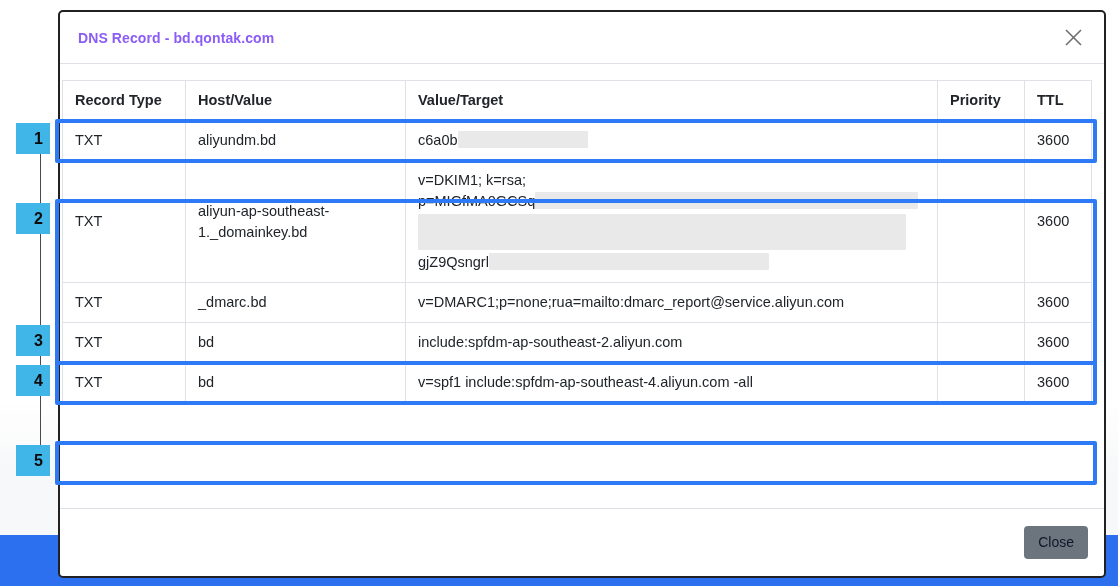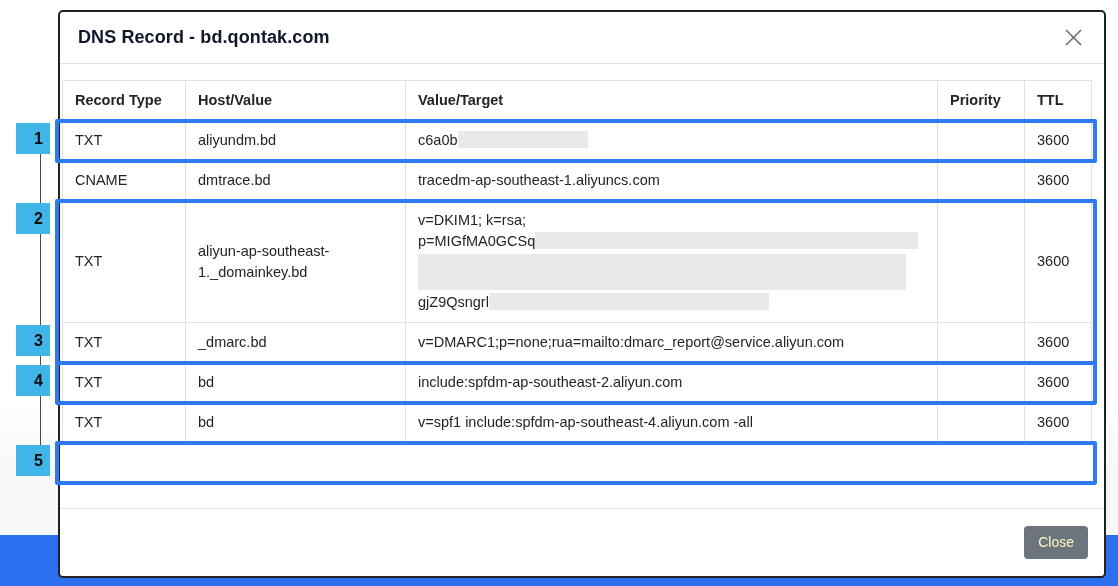--- a/index.html
+++ b/index.html
@@ -36,24 +36,24 @@
   .modal-header {
     display: flex;
     align-items: center;
     justify-content: space-between;
     padding: 0 20px 0 18px;
     height: 52px;
     border-bottom: 1px solid #dee2e6;
     flex: 0 0 auto;
   }
   .modal-title {
-    font-size: 18px;
+    font-size: 14px;
     font-weight: 700;
     letter-spacing: 0.1px;
-    color: #0f172a;
+    color: #8b5cf6;
   }
   .close-x {
     width: 22px; height: 22px;
     display: flex; align-items: center; justify-content: center;
     cursor: pointer;
     background: none; border: none;
   }
   .modal-body {
     flex: 1 1 auto;
     padding: 16px 12px 28px 2px;
@@ -90,21 +90,21 @@
   .modal-footer {
     flex: 0 0 auto;
     border-top: 1px solid #dee2e6;
     padding: 17px 16px;
     display: flex;
     justify-content: flex-end;
     align-items: flex-start;
   }
   .btn-close-gray {
     background: #6c757d;
-    color: #fef9c3;
+    color: #0f172a;
     border: none;
     border-radius: 4px;
     font-family: "Liberation Sans", sans-serif;
     font-size: 14px;
     padding: 7px 14px;
     cursor: pointer;
     line-height: 19px;
   }
   
   .ann-box {
@@ -175,29 +175,20 @@
             <tr>
               <td>TXT</td>
               <td>aliyundm.bd</td>
               <td>
                 <div class="vline"><span>c6a0b</span><span class="redact" style="width: 130px; height: 17px;"></span></div>
               </td>
               <td></td>
               <td>3600</td>
             </tr>
             <tr>
-              <td>CNAME</td>
-              <td>dmtrace.bd</td>
-              <td>
-                <div class="vline"><span>tracedm-ap-southeast-1.aliyuncs.com</span></div>
-              </td>
-              <td></td>
-              <td>3600</td>
-            </tr>
-            <tr>
               <td>TXT</td>
               <td>aliyun-ap-southeast-1._domainkey.bd</td>
               <td>
                 <div class="vline"><span>v=DKIM1; k=rsa;</span></div>
                 <div class="vline"><span>p=MIGfMA0GCSq</span><span class="redact" style="width: 383px; height: 17px;"></span></div>
                 <div class="vline"><span class="redact block-level" style="width: 488px; height: 36px;"></span></div>
                 <div class="vline"><span>gjZ9Qsngrl</span><span class="redact" style="width: 280px; height: 17px;"></span></div>
               </td>
               <td></td>
               <td>3600</td>

